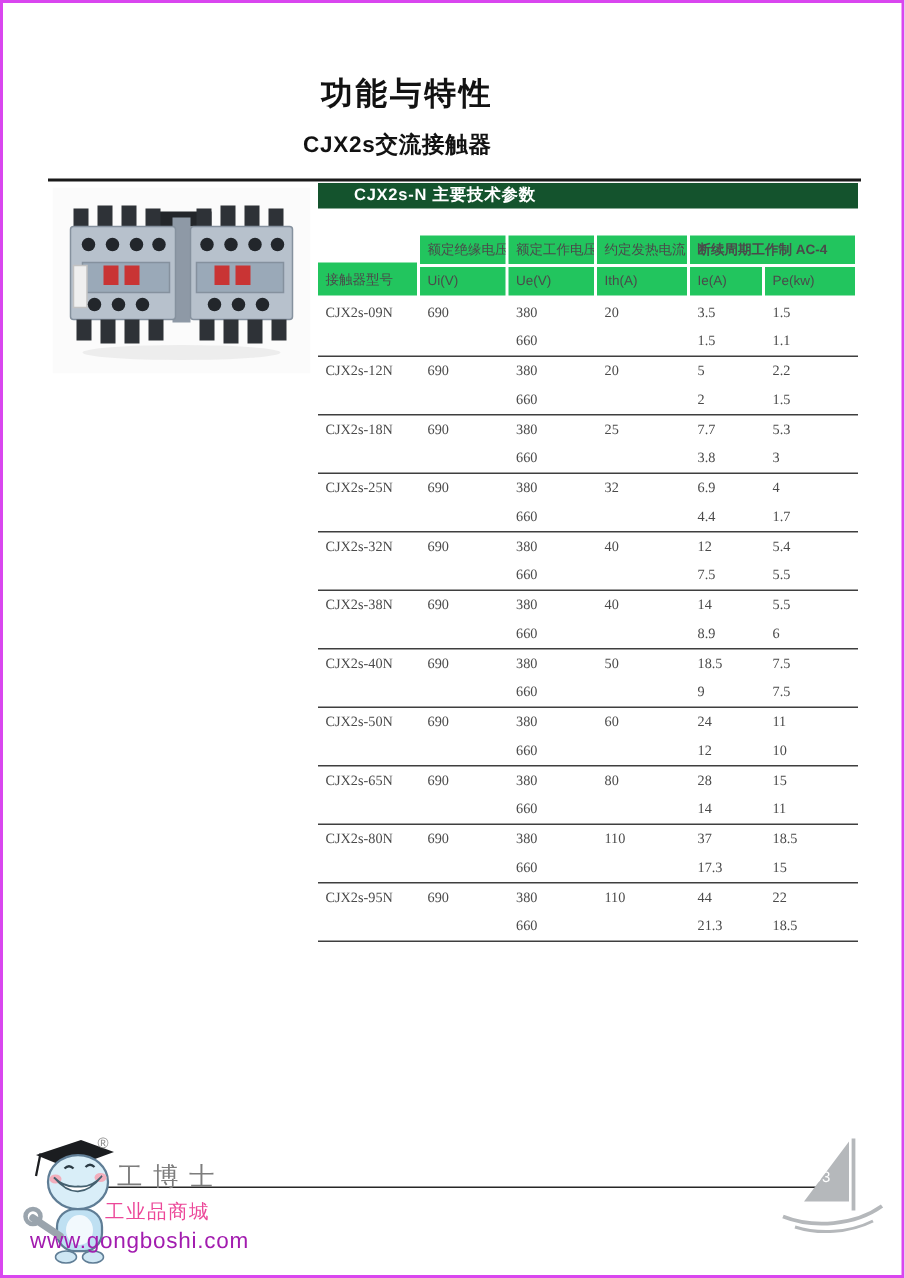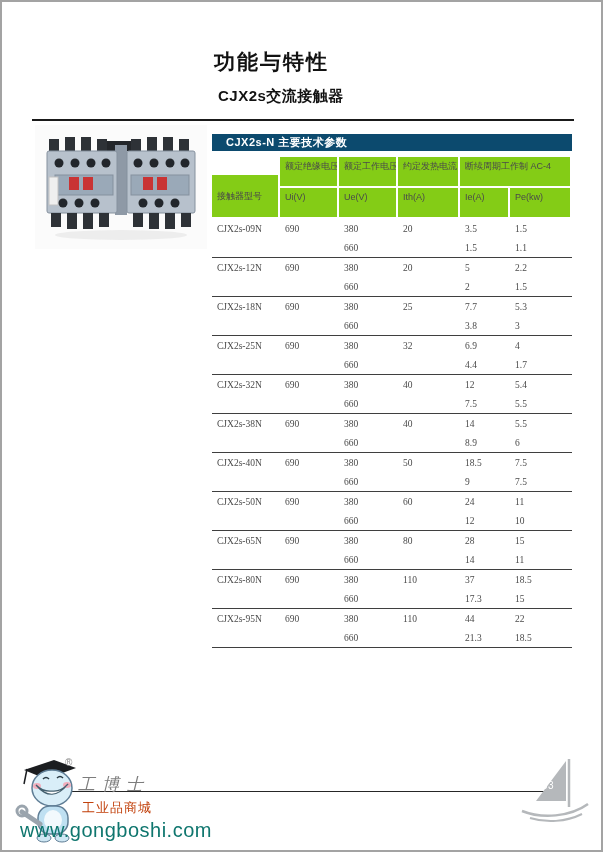--- a/index.html
+++ b/index.html
@@ -1,75 +1,75 @@
 <!DOCTYPE html>
 <html><head>
 <meta charset="utf-8">
 <style>
   html,body { margin:0; padding:0; background:#e8e8e8; }
   .page {
     position:relative; width:603px; height:852px; margin:0 auto;
-    background:#ffffff; border:2px solid #a3a3a3; box-sizing:border-box;
+    background:#ffffff; border:2px solid #d946ef; box-sizing:border-box;
     font-family:"Liberation Sans", sans-serif; overflow:hidden;
   }
   .page-title {
     position:absolute; left:212px; top:46px; margin:0;
     font-size:21px; font-weight:bold; color:#121212; letter-spacing:2px;
   }
   .page-subtitle {
-    position:absolute; left:216px; top:85px; margin:0;
+    position:absolute; left:200px; top:85px; margin:0;
     font-size:15px; font-weight:bold; color:#121212; letter-spacing:0.5px;
   }
   .title-rule {
     position:absolute; left:30px; top:117px; width:542px; height:2px; background:#1a1a1a;
   }
   .product-photo {
     position:absolute; left:33px; top:123px; width:172px; height:124px;
   }
   .red-bar {
-    position:absolute; left:210px; top:132px; width:360px; height:17px;
-    background:#0c4a6e; color:#ffffff; font-size:11px; font-weight:bold;
-    line-height:17px; padding-left:14px; box-sizing:border-box; letter-spacing:0.5px;
+    position:absolute; left:210px; top:120px; width:360px; height:17px;
+    background:#14532d; color:#ffffff; font-size:11px; font-weight:bold;
+    line-height:17px; padding-left:24px; box-sizing:border-box; letter-spacing:0.5px;
     white-space:nowrap; overflow:hidden;
   }
   .spec-table { position:absolute; left:210px; top:155px; width:360px; }
   .thead, .t-line {
     display:grid;
     grid-template-columns:66px 57px 57px 60px 48px 60px;
     column-gap:2px;
   }
   .thead { row-gap:2px; margin-bottom:2px; }
   .hc {
-    background:#84cc16; height:29px; line-height:19px;
+    background:#22c55e; height:19px; line-height:19px;
     font-size:9px; color:#4a4a4a; padding-left:5px;
     white-space:nowrap; overflow:hidden; box-sizing:border-box;
   }
   .hc.model { grid-row:1/3; grid-column:1; height:auto; display:flex; align-items:center;margin-top:18px; }
-  .hc.ac4 { grid-column:5/7; }
+  .hc.ac4 { grid-column:5/7;font-weight:bold; }
   .t-group { border-bottom:1px solid #3f3f3f;font-family:Liberation Serif, serif; }
   .t-line { height:19px; align-items:center; }
   .t-line .c {
     font-size:9.5px; color:#4a4a4a; padding-left:5px;
     white-space:nowrap; overflow:hidden;
   }
   .footer-line { position:absolute; left:56px; top:789px; width:488px; height:1px; background:#262626; }
   .mascot { position:absolute; left:12px; top:750px; width:82px; height:92px; }
   .reg-mark { position:absolute; left:63px; top:755px; font-size:10px; color:#8a8a8a; }
   .brand-name {
     position:absolute; left:76px; top:771px;
-    font-family:"DejaVu Serif", serif; font-style:italic;
+    font-family:"DejaVu Serif", serif; 
     font-size:17px; color:#7d7d7d; letter-spacing:7px; white-space:nowrap;
   }
   .brand-sub {
-    position:absolute; left:80px; top:797px;
-    font-size:13px; color:#c2410c; letter-spacing:1px; white-space:nowrap;
+    position:absolute; left:68px; top:797px;
+    font-size:13px; color:#ec4899; letter-spacing:1px; white-space:nowrap;
   }
   .website {
     position:absolute; left:18px; top:817px;
-    font-size:20px; color:#0f766e; letter-spacing:0.5px; white-space:nowrap;
+    font-size:15px; color:#a21caf; letter-spacing:0.5px; white-space:nowrap;
   }
   .sailboat { position:absolute; left:514px; top:755px; width:76px; height:70px; }
   .sail-num {
     position:absolute; left:540px; top:778px; width:26px; 
     font-size:10px; color:#ffffff; letter-spacing:0.5px;
   }
 </style>
 </head>
 <body>
 

